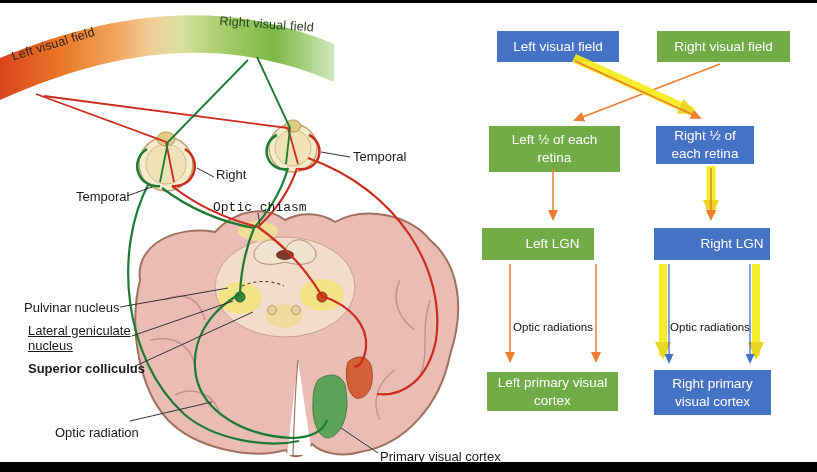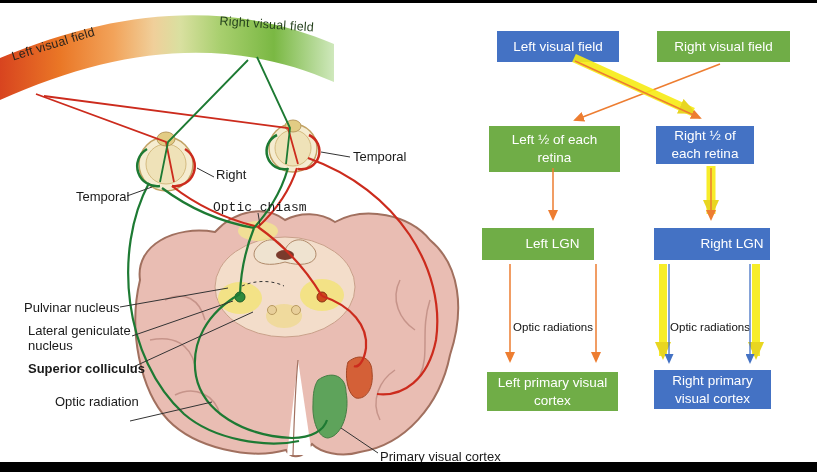--- a/index.html
+++ b/index.html
@@ -133,35 +133,35 @@
     </svg>
 
     
     <div class="lbl band" style="left:10px; top:50px; transform:rotate(-17deg); transform-origin:left top;">Left visual field</div>
     <div class="lbl band" style="left:220px; top:14px; transform:rotate(4deg); transform-origin:left top; color:#24401c;">Right visual field</div>
     <div class="lbl" style="left:76px;  top:190px;">Temporal</div>
     <div class="lbl" style="left:216px; top:168px;">Right</div>
     <div class="lbl" style="left:353px; top:150px;">Temporal</div>
     <div class="lbl" style="left:213px; top:201px;font-family:Liberation Mono, monospace;">Optic chiasm</div>
     <div class="lbl" style="left:16px;  top:301px;margin-left:8px;">Pulvinar nucleus</div>
-    <div class="lbl wrap" style="left:28px; top:324px; width:105px;">Lateral geniculate nucleus</div>
+    <div class="lbl wrap" style="left:28px; top:324px; width:105px;text-decoration:underline;">Lateral geniculate nucleus</div>
     <div class="lbl" style="left:28px;  top:362px;font-weight:bold;">Superior colliculus</div>
-    <div class="lbl" style="left:55px;  top:395px;">Optic radiation</div>
+    <div class="lbl" style="left:55px;  top:426px;">Optic radiation</div>
     <div class="lbl" style="left:380px; top:450px;text-decoration:underline;">Primary visual cortex</div>
   </div>
 
   <div>
     <div class="fbox blue" style="left:497px; top:31px;  width:122px; height:31px;">Left visual field</div>
     <div class="fbox green" style="left:657px; top:31px;  width:133px; height:31px;">Right visual field</div>
     <div class="fbox green" style="left:489px; top:126px; width:131px; height:46px;">Left ½ of each retina</div>
     <div class="fbox blue" style="left:656px; top:126px; width:98px; height:38px;">Right ½ of each retina</div>
     <div class="fbox green" style="left:482px; top:228px; width:112px; height:32px;padding-left:35px;">Left LGN</div>
     <div class="fbox blue" style="left:654px; top:228px; width:116px; height:32px;padding-left:46px;">Right LGN</div>
     <div class="fbox green" style="left:487px; top:372px; width:131px; height:39px;">Left primary visual cortex</div>
-    <div class="fbox blue" style="left:654px; top:370px; width:117px; height:39px;">Right primary visual cortex</div>
+    <div class="fbox blue" style="left:654px; top:370px; width:117px; height:45px;">Right primary visual cortex</div>
 
     <div class="radiations" style="left:497px; top:307px; width:112px;">Optic radiations</div>
     <div class="radiations" style="left:658px; top:307px; width:104px;">Optic radiations</div>
   </div>
 
   <svg class="arrows" width="817" height="472" viewBox="0 0 817 472">
     <defs>
       <marker id="mO" markerUnits="userSpaceOnUse" markerWidth="11" markerHeight="10" refX="9" refY="5" orient="auto">
           <path d="M0,0 L11,5 L0,10 Z" fill="#ed7d31"></path>
         </marker>

